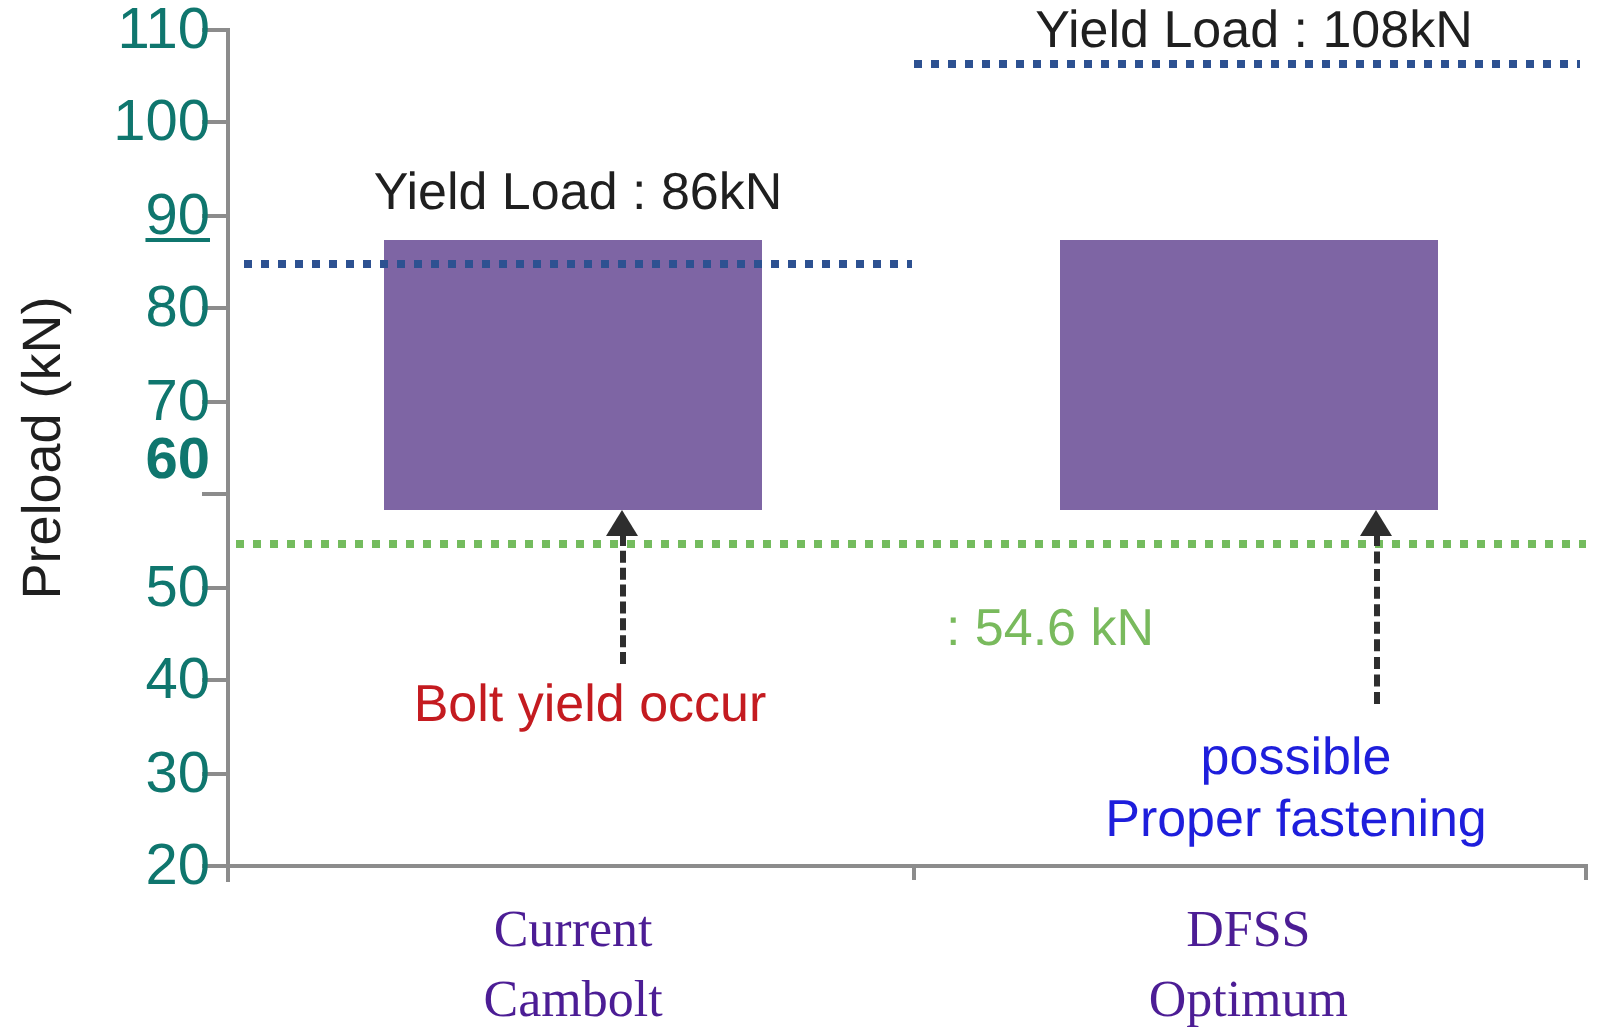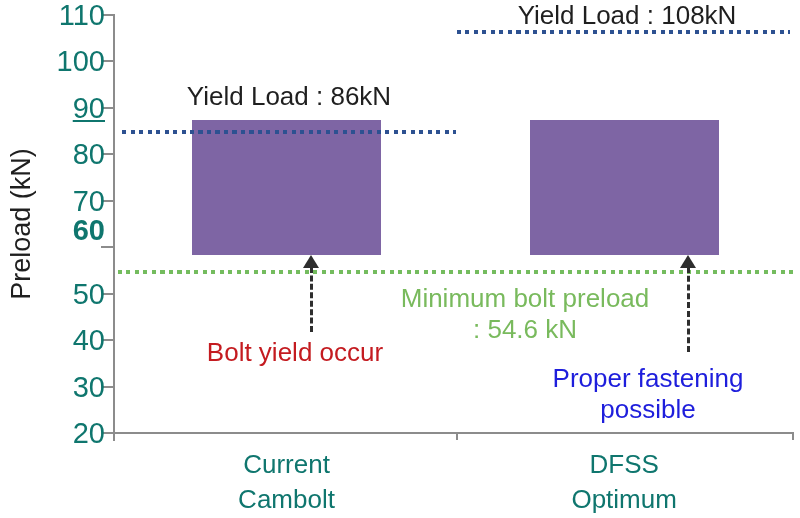--- a/index.html
+++ b/index.html
@@ -2,21 +2,21 @@
 <html><head>
 <meta charset="utf-8">
 <style>
   html,body{margin:0;padding:0;background:#fff;}
   #chart{
     position:relative;width:800px;height:518px;background:#ffffff;
     font-family:"Liberation Sans","DejaVu Sans",sans-serif;overflow:hidden;
   }
   .abs{position:absolute;}
   .ytick-label{position:absolute;text-align:right;font-size:29px;color:#0f766e;line-height:30px;}
-  .cat-label{position:absolute;text-align:center;font-size:26px;color:#0f766e;line-height:35px;transform:translateX(-50%);white-space:nowrap;}
+  .cat-label{position:absolute;text-align:center;font-size:26px;color:#4c1d95;line-height:35px;transform:translateX(-50%);white-space:nowrap;font-family:Liberation Serif, serif;}
   .ref-label,.annot{position:absolute;text-align:center;font-size:26px;line-height:31px;white-space:nowrap;transform:translate(-50%,-50%);}
   .ylabel{
     position:absolute;left:-189px;top:209px;width:420px;height:30px;
     transform:rotate(-90deg);text-align:center;font-size:27px;color:#1f1f1f;line-height:30px;
   }
 </style>
 </head>
 <body>
 
 <div id="chart">
@@ -50,29 +50,28 @@
     <div class="abs" style="left: 121.78px; top: 129.576px; width: 334.254px; height: 4px; background-image: repeating-linear-gradient(to right, rgb(45, 81, 145) 0px, rgb(45, 81, 145) 4px, transparent 4px, transparent 8.5px);"></div>
     <div class="ref-label" style="left: 289px; top: 96px; color: rgb(31, 31, 31);">
       <div>Yield Load : 86kN</div>
     </div>
     <div class="abs" style="left: 457.39px; top: 30.1844px; width: 332.22px; height: 4px; background-image: repeating-linear-gradient(to right, rgb(45, 81, 145) 0px, rgb(45, 81, 145) 4px, transparent 4px, transparent 8.5px);"></div>
     <div class="ref-label" style="left: 627px; top: 15px; color: rgb(31, 31, 31);">
       <div>Yield Load : 108kN</div>
     </div>
     <div class="abs" style="left: 117.712px; top: 270.302px; width: 675.288px; height: 4px; background-image: repeating-linear-gradient(to right, rgb(116, 188, 94) 0px, rgb(116, 188, 94) 4px, transparent 4px, transparent 8.5px);"></div>
     <div class="ref-label" style="left: 525px; top: 314px; color: rgb(121, 186, 93);">
-      <div>Minimum bolt preload</div>
       <div>: 54.6 kN</div>
     </div>
     <div class="annot" style="left: 295px; top: 352px; color: rgb(196, 27, 32); text-align: right;">
       <div>Bolt yield occur</div>
     </div>
     <div class="annot" style="left: 648px; top: 394px; color: rgb(30, 30, 220);">
+      <div>possible</div>
       <div>Proper fastening</div>
-      <div>possible</div>
     </div>
     <div class="abs" style="left: 303px; top: 255px; width: 0px; height: 0px; border-left: 8px solid transparent; border-right: 8px solid transparent; border-bottom: 13px solid rgb(46, 46, 46);"></div>
     <div class="abs" style="left: 309.5px; top: 267px; width: 0px; height: 65px; border-left: 3px dashed rgb(46, 46, 46);"></div>
     <div class="abs" style="left: 680px; top: 255px; width: 0px; height: 0px; border-left: 8px solid transparent; border-right: 8px solid transparent; border-bottom: 13px solid rgb(46, 46, 46);"></div>
     <div class="abs" style="left: 686.5px; top: 267px; width: 0px; height: 85px; border-left: 3px dashed rgb(46, 46, 46);"></div>
     <div class="cat-label" style="left: 286.534px; top: 447px;">
       <div>Current</div>
       <div>Cambolt</div>
     </div>
     <div class="cat-label" style="left: 624.178px; top: 447px;">

